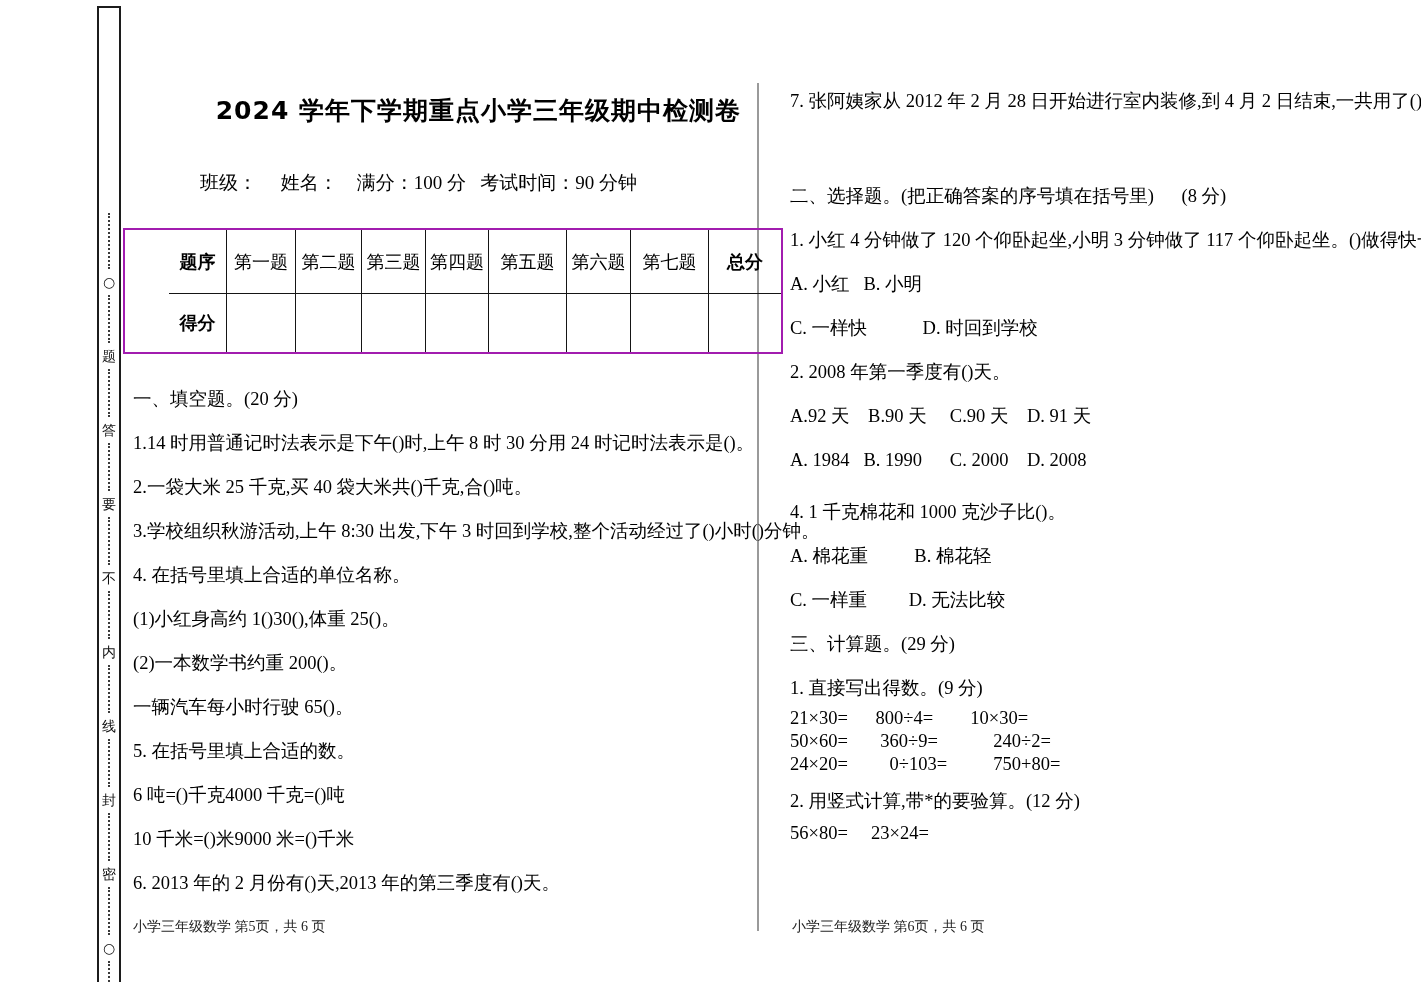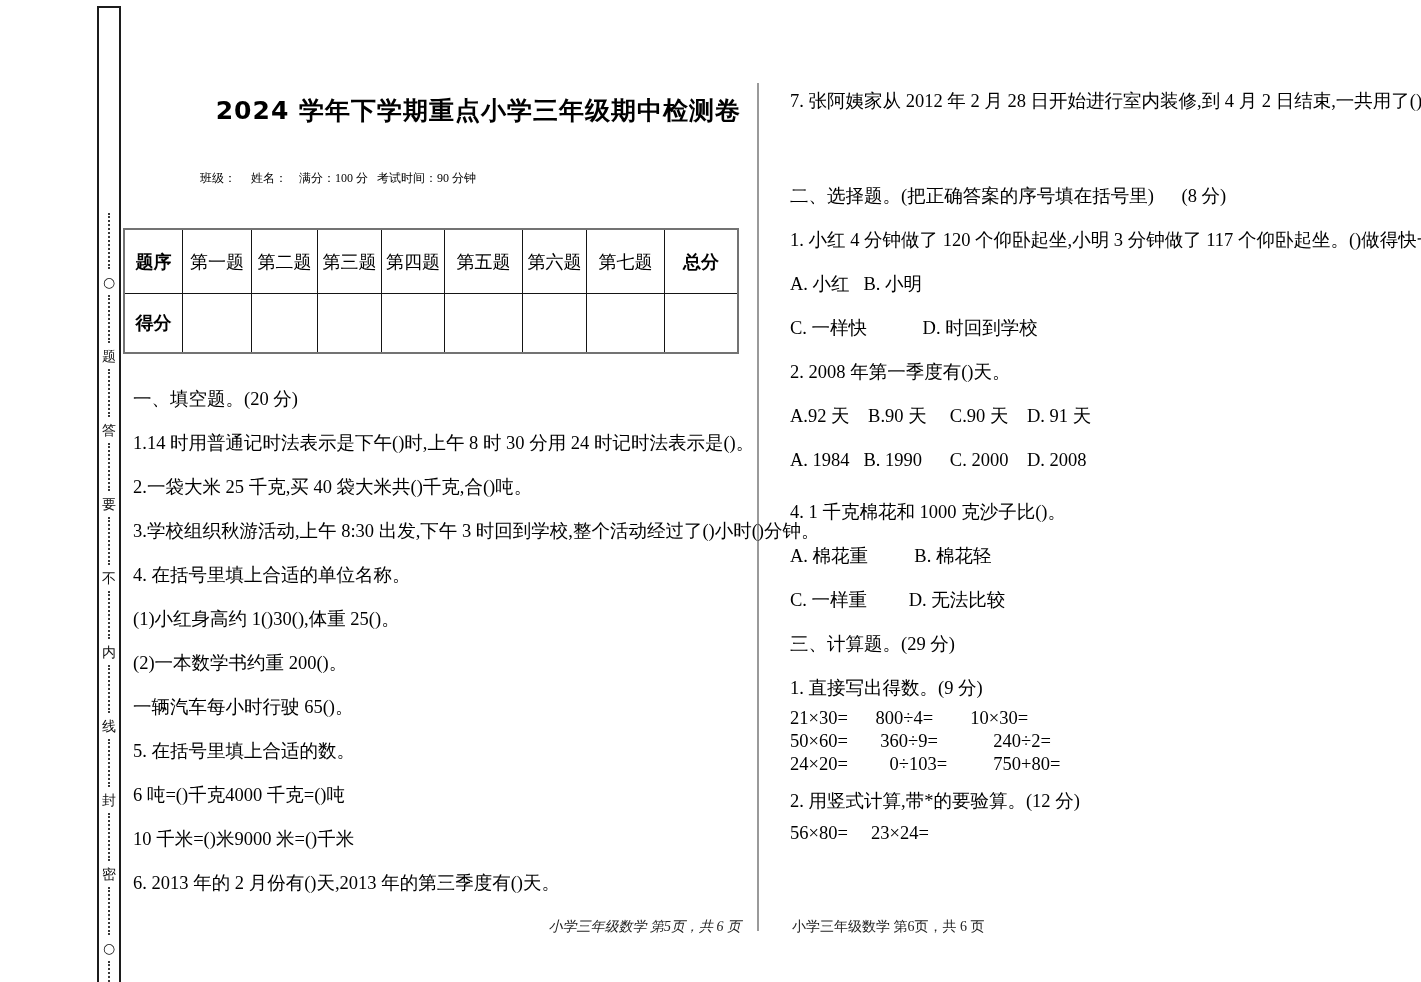--- a/index.html
+++ b/index.html
@@ -23,27 +23,28 @@
     font-family:"DejaVu Sans","Liberation Sans",sans-serif;
   }
   
   .page-divider{position:absolute;left:757px;top:83px;width:2px;height:848px;background:#9a9a9a;}
   
   .exam-title{
     position:absolute;left:133px;top:94px;width:608px;text-align:right;
     font-family:"DejaVu Sans","Liberation Sans",sans-serif;
     font-weight:bold;font-size:25px;letter-spacing:1px;white-space:pre;
   }
-  .exam-info{position:absolute;left:200px;top:170px;font-size:12px;white-space:pre;}
+  .exam-info{position:absolute;left:200px;top:170px;font-size:19px;white-space:pre;}
   .score-table{
     position:absolute;left:123px;top:228px;
     display:grid;
     grid-template-columns:58px 69px 66px 64px 63px 78px 64px 78px 72px;
     grid-template-rows:64px 58px;
-    border:2px solid #737373;
+    border:2px solid #a21caf;
+    padding-left:44px;
   }
   .score-cell{
     border-right:1.5px solid #151515;border-bottom:1.5px solid #151515;
     display:flex;align-items:center;justify-content:center;
     font-size:18px;box-sizing:border-box;
     font-family:"DejaVu Sans","Liberation Sans",sans-serif;
   }
   .score-cell.lastcol{border-right:none;}
   .score-cell.lastrow{border-bottom:none;}
   .score-cell.bold{font-weight:bold;}
@@ -53,21 +54,21 @@
   #right-lines{left:790px;top:88px;width:600px;}
   .ln{font-size:18.5px;line-height:27px;margin-bottom:17px;white-space:pre;}
   .ln.gap-xl{margin-bottom:68px;}
   .ln.gap-lg{margin-bottom:25px;}
   .ln.gap-sm{margin-bottom:9px;}
   .ln.gap-xs{margin-bottom:5px;}
   .ln.tight{line-height:23px;margin-bottom:0;}
   .ln.tight.gap-b{margin-bottom:12px;}
   
   .page-footer{font-size:14px;color:#222;position:absolute;white-space:pre;}
-  #footer-left{left:133px;top:918px;width:608px;text-align:right;font-style:italic;}
+  #footer-left{left:133px;top:918px;width:608px;text-align:left;}
   #footer-right{left:792px;top:918px;text-align:left;}
 </style>
 </head>
 <body>
 
 <div class="seal-strip" id="seal-strip">
     <div class="seal-seg first"></div>
     <div class="seal-char">○</div>
     <div class="seal-seg"></div>
     <div class="seal-char">题</div>

